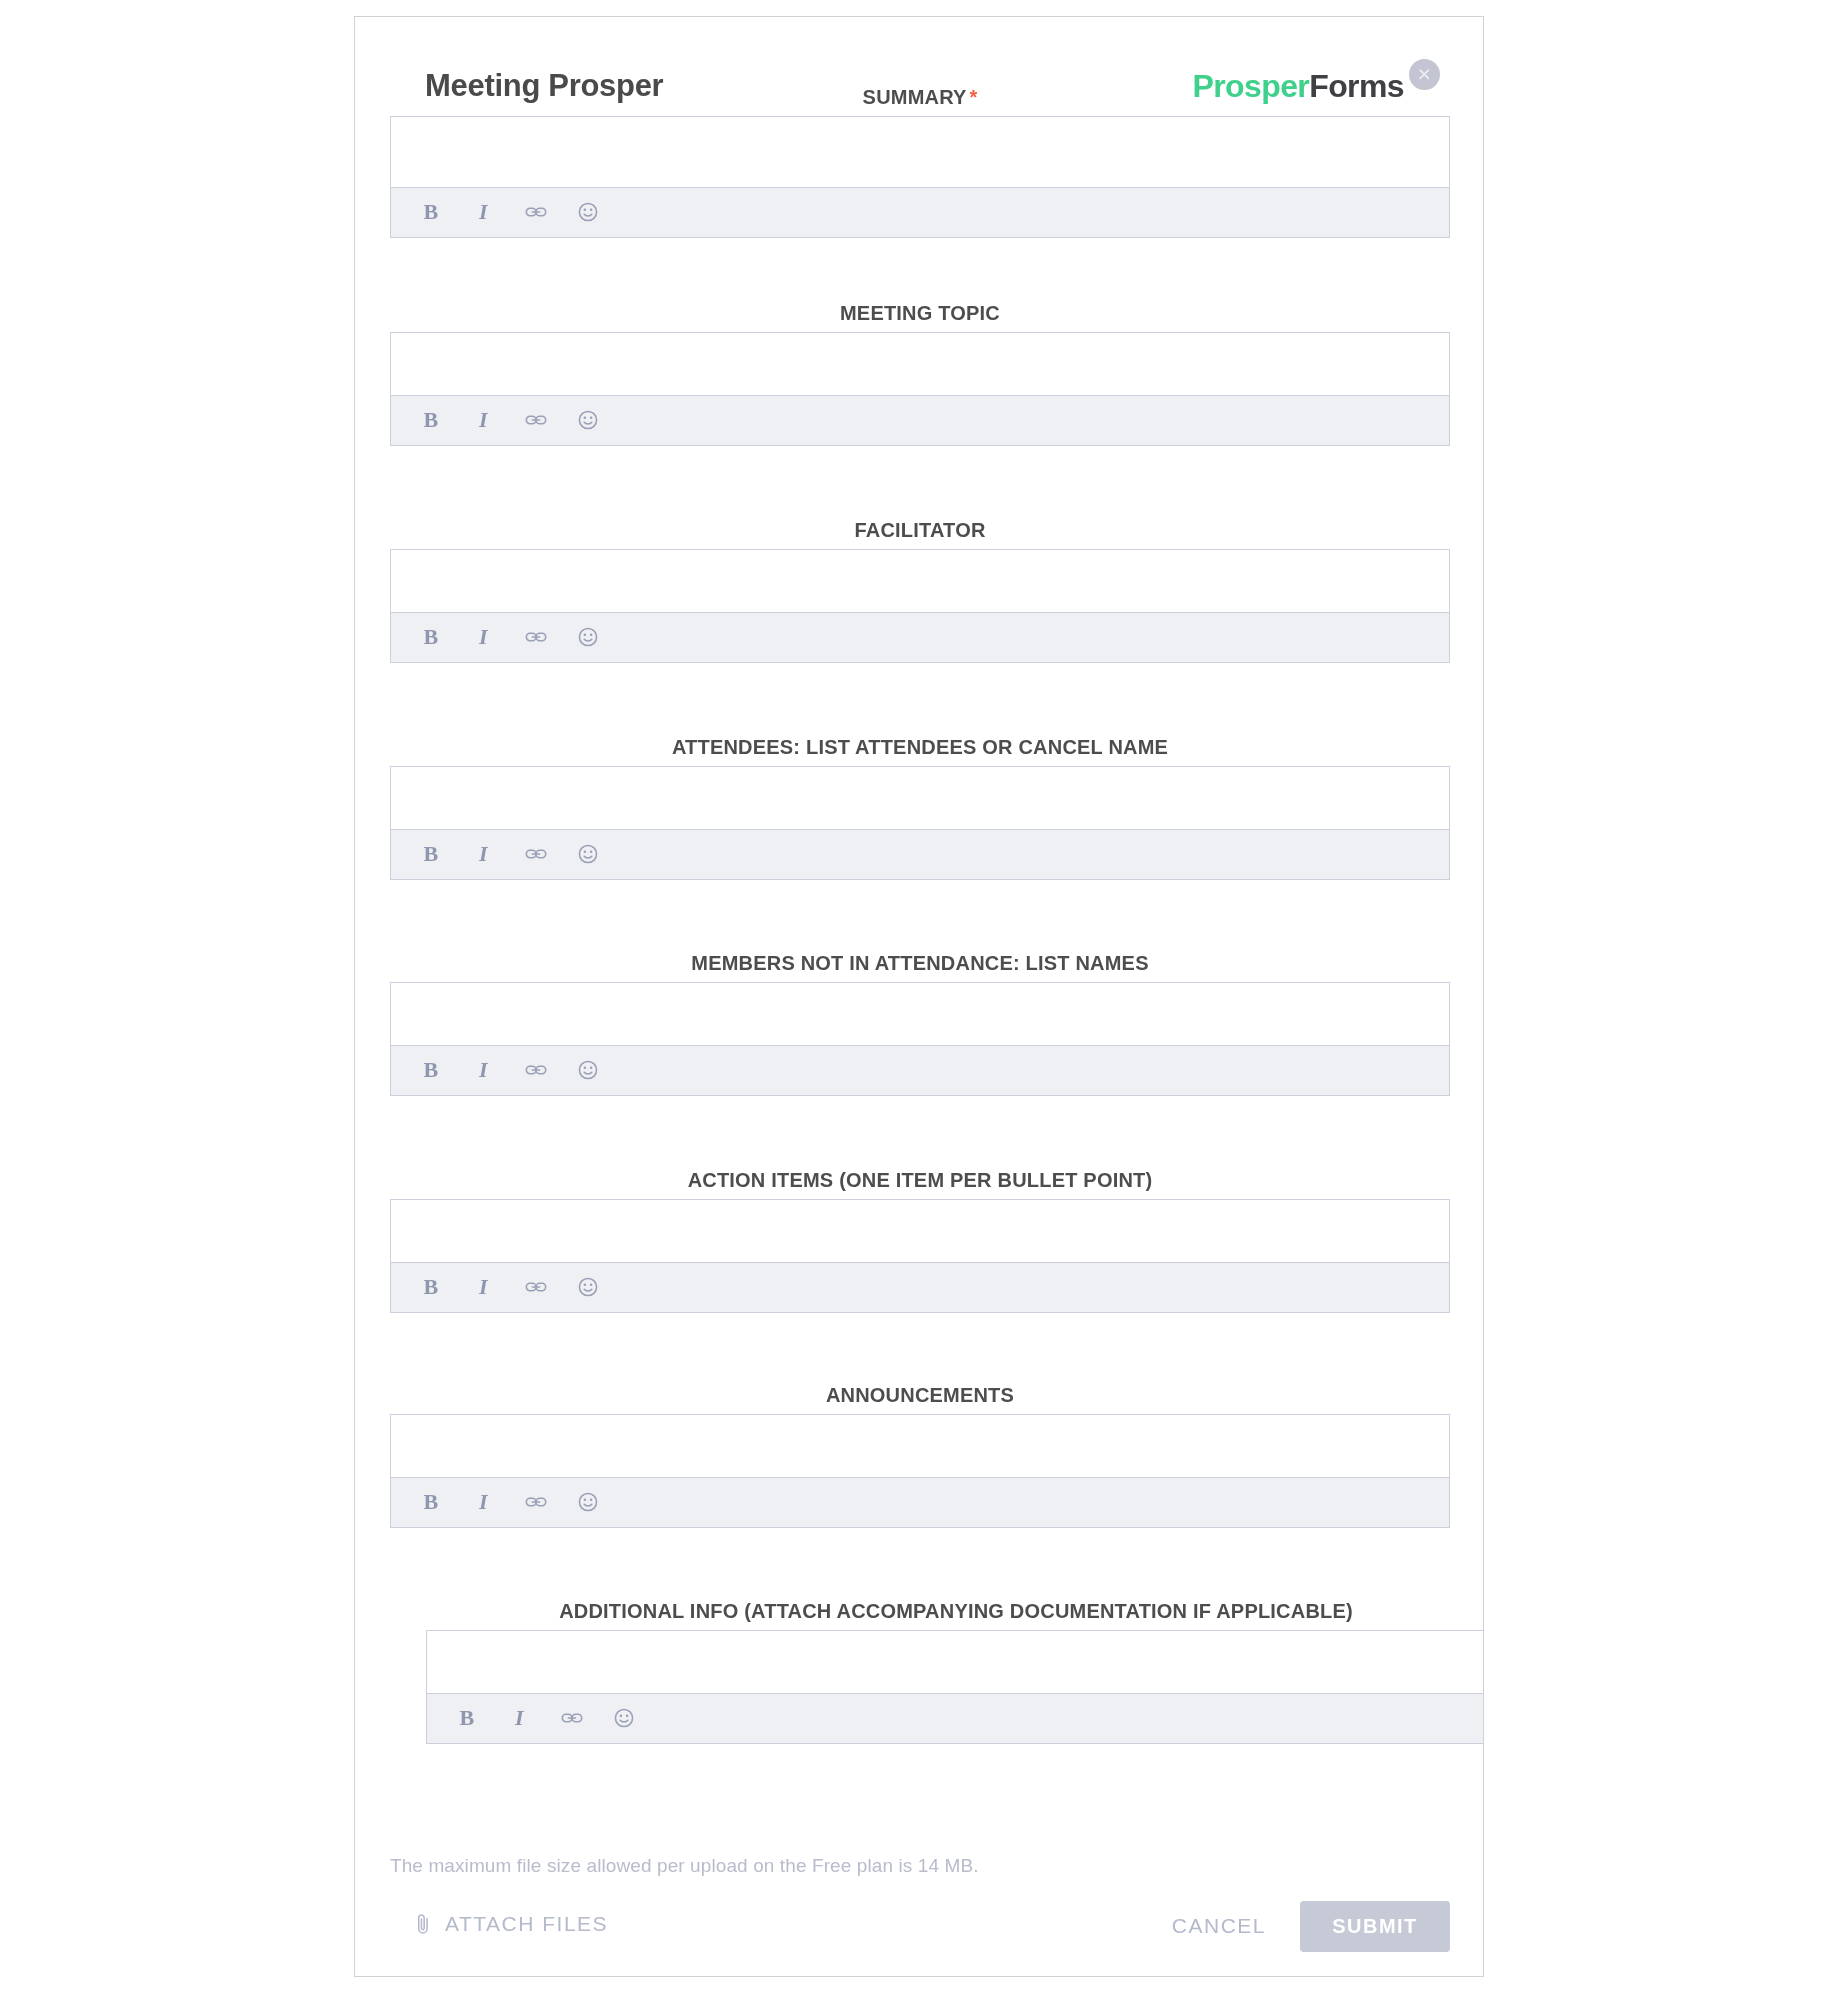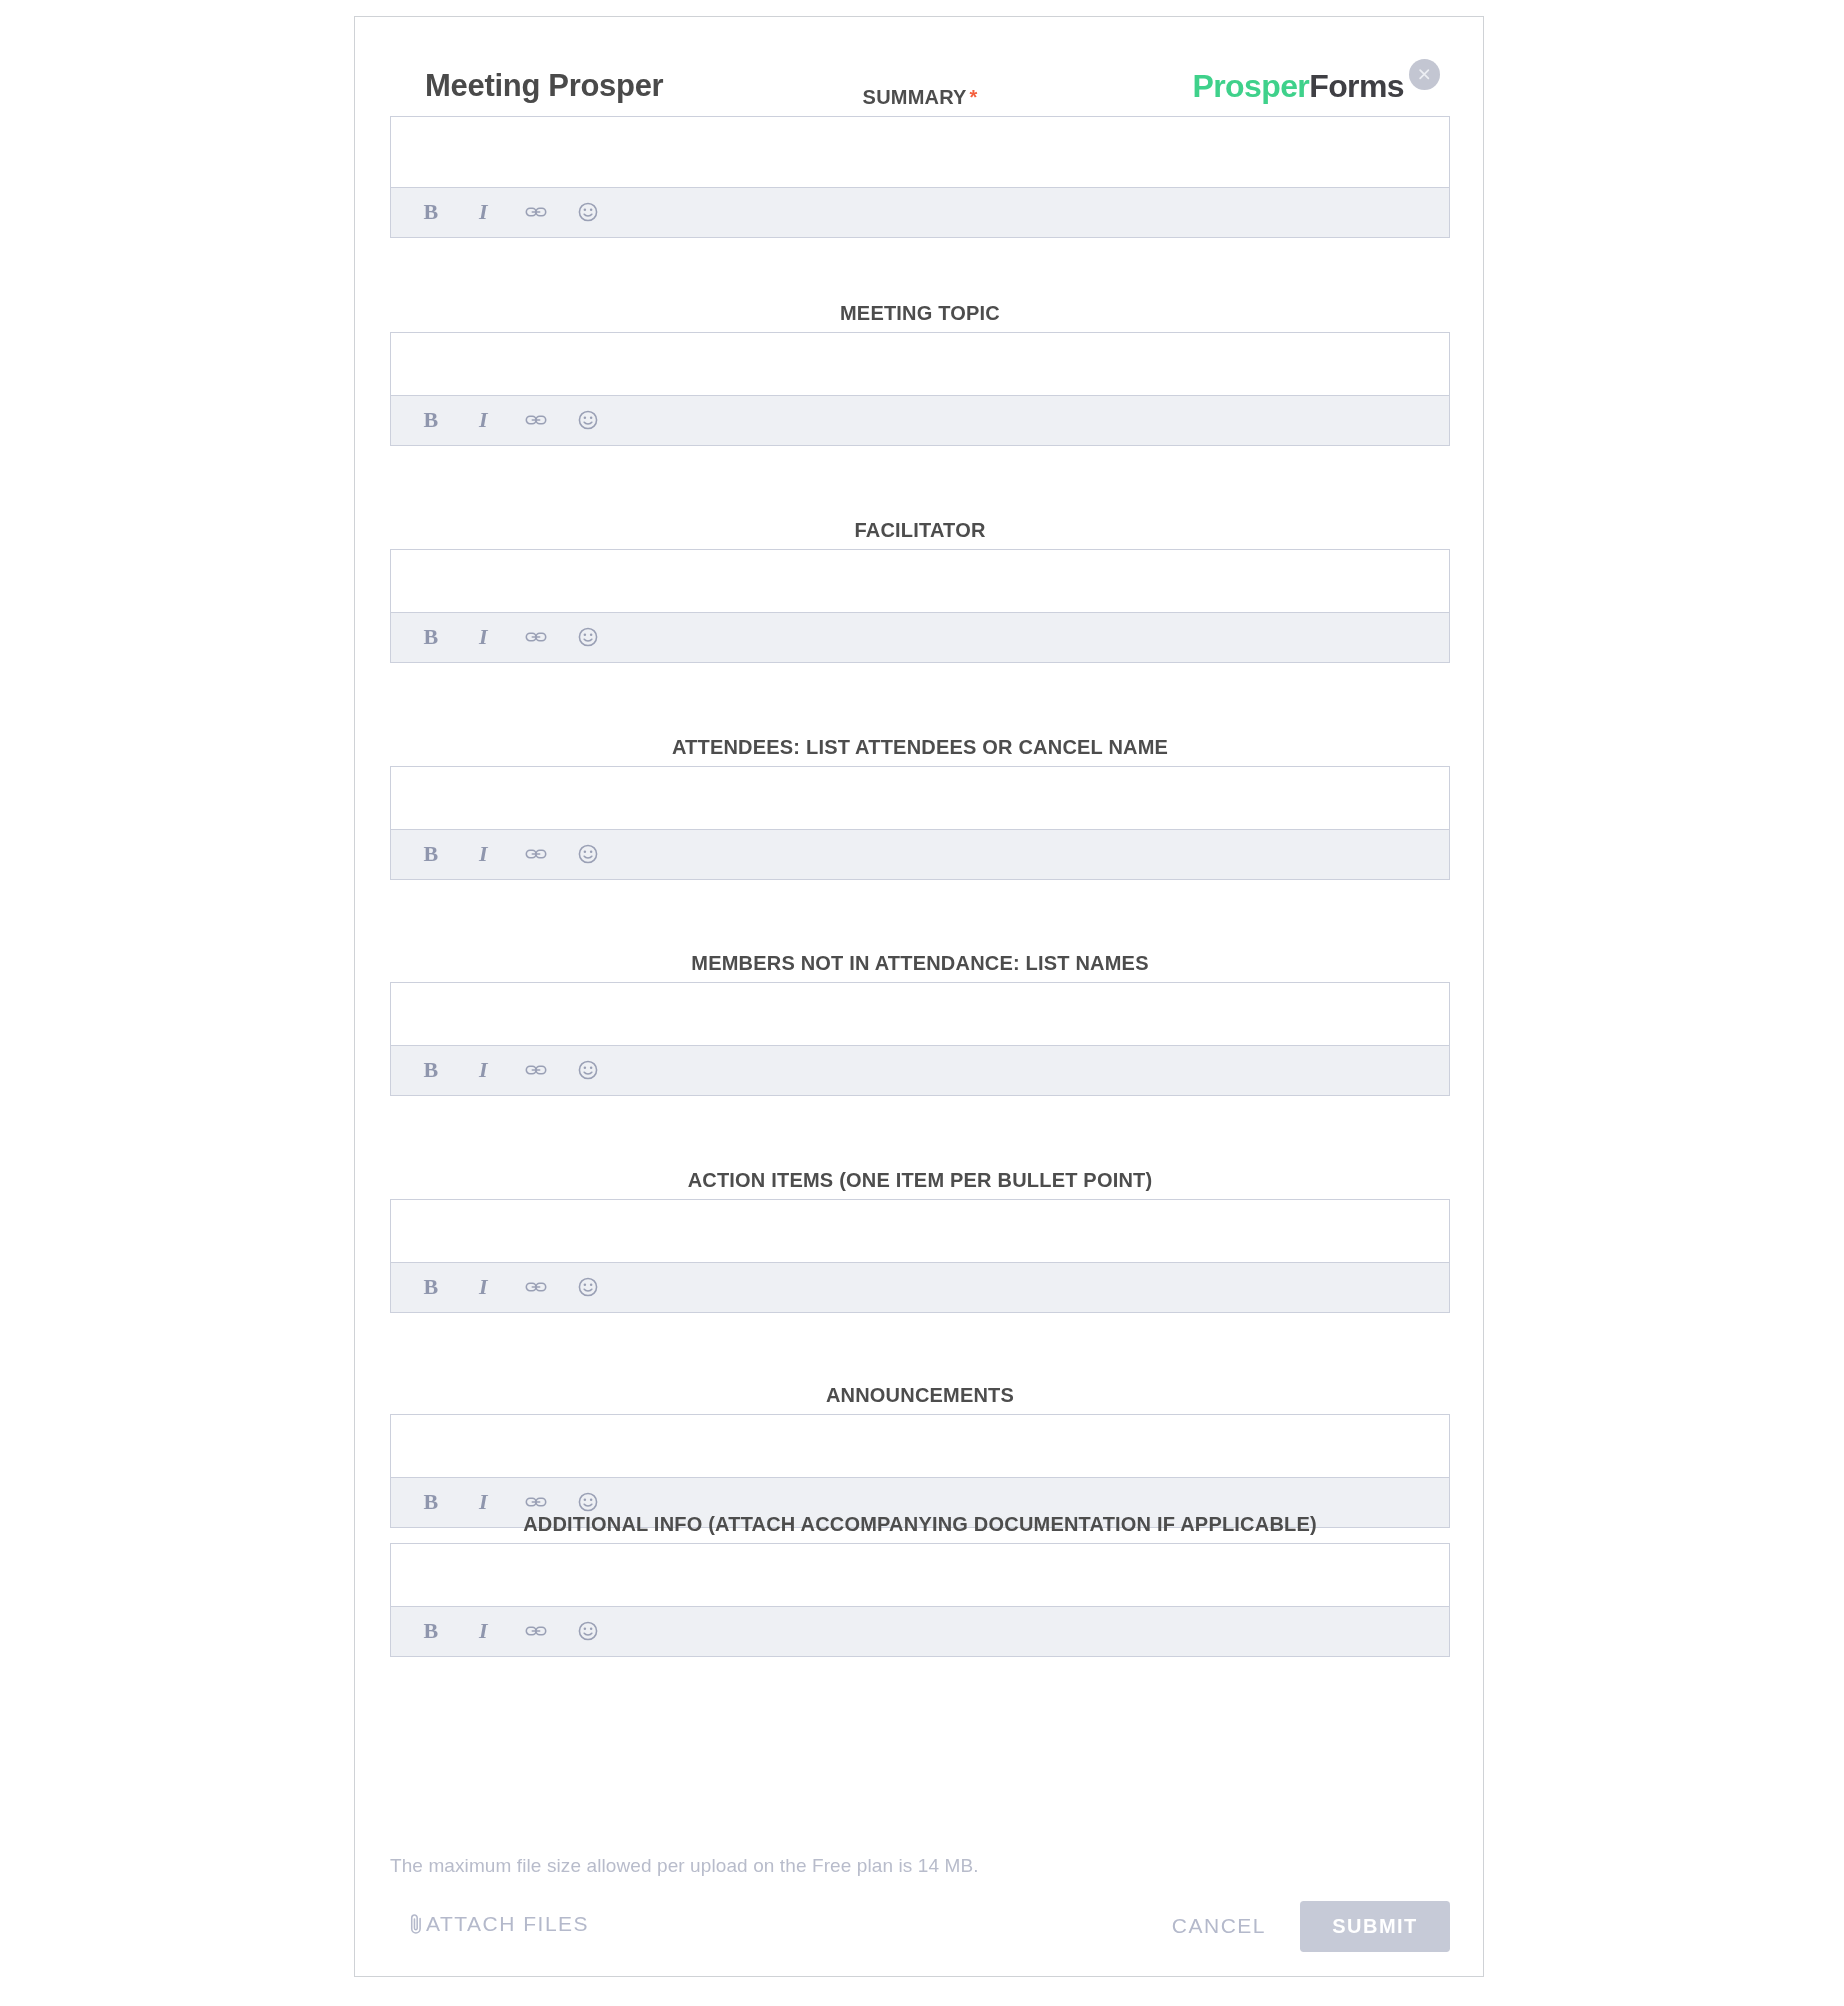--- a/index.html
+++ b/index.html
@@ -177,24 +177,25 @@
 
   .footer-bar {
     position: absolute;
     left: 35px;
     top: 1890px;
     width: 1060px;
     height: 51px;
   }
   .attach-files {
     position: absolute;
-    left: 16px;
+    left: 23px;
     top: 5.5px;
     display: flex;
     align-items: center;
+    gap: 12px;
     cursor: pointer;
   }
   .attach-label {
     font-size: 21px;
     color: #b4b9cb;
     letter-spacing: 1.5px;
   }
   .clip-icon { display:block; color:#b4b9cb; }
 
   .cancel-btn {
@@ -445,21 +446,21 @@
                   <svg width="24" height="24" viewBox="0 0 26 26" aria-hidden="true">
                     <circle cx="13" cy="13" r="9.3" fill="none" stroke="currentColor" stroke-width="1.7"></circle>
                     <circle cx="9.6" cy="10.6" r="1.35" fill="currentColor"></circle>
                     <circle cx="16.4" cy="10.6" r="1.35" fill="currentColor"></circle>
                     <path d="M8.9 15.4 a4.6 3.4 0 0 0 8.2 0" fill="none" stroke="currentColor" stroke-width="1.7" stroke-linecap="round"></path>
                   </svg>
                 </div>
               </div>
             </div>
           </div>
-          <div class="field" style="top: 1496px;">
+          <div class="field" style="top: 1583px; margin-left: 36px;">
             <div class="field-label"><span>ADDITIONAL INFO (ATTACH ACCOMPANYING DOCUMENTATION IF APPLICABLE)</span></div>
             <div class="editor">
               <textarea class="editor-area" placeholder="" style=""></textarea>
               <div class="editor-toolbar">
                 <div class="tb-btn">
                   <span class="tb-bold">B</span>
                 </div>
                 <div class="tb-btn">
                   <span class="tb-italic">I</span>
                 </div>

